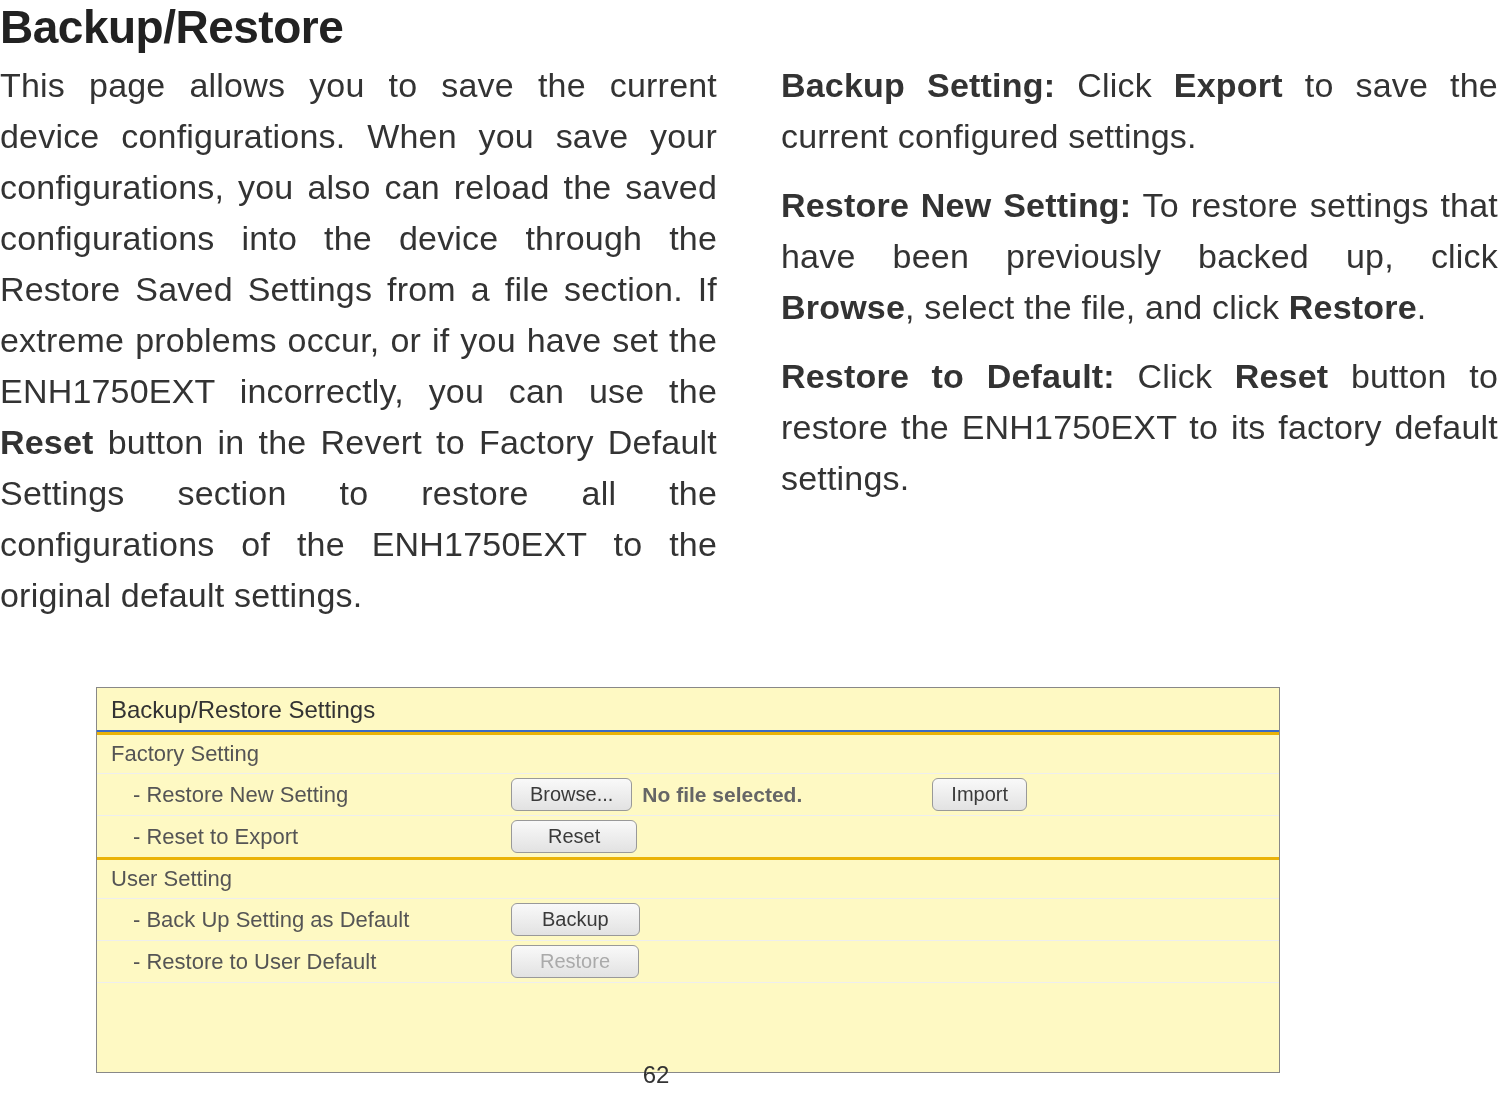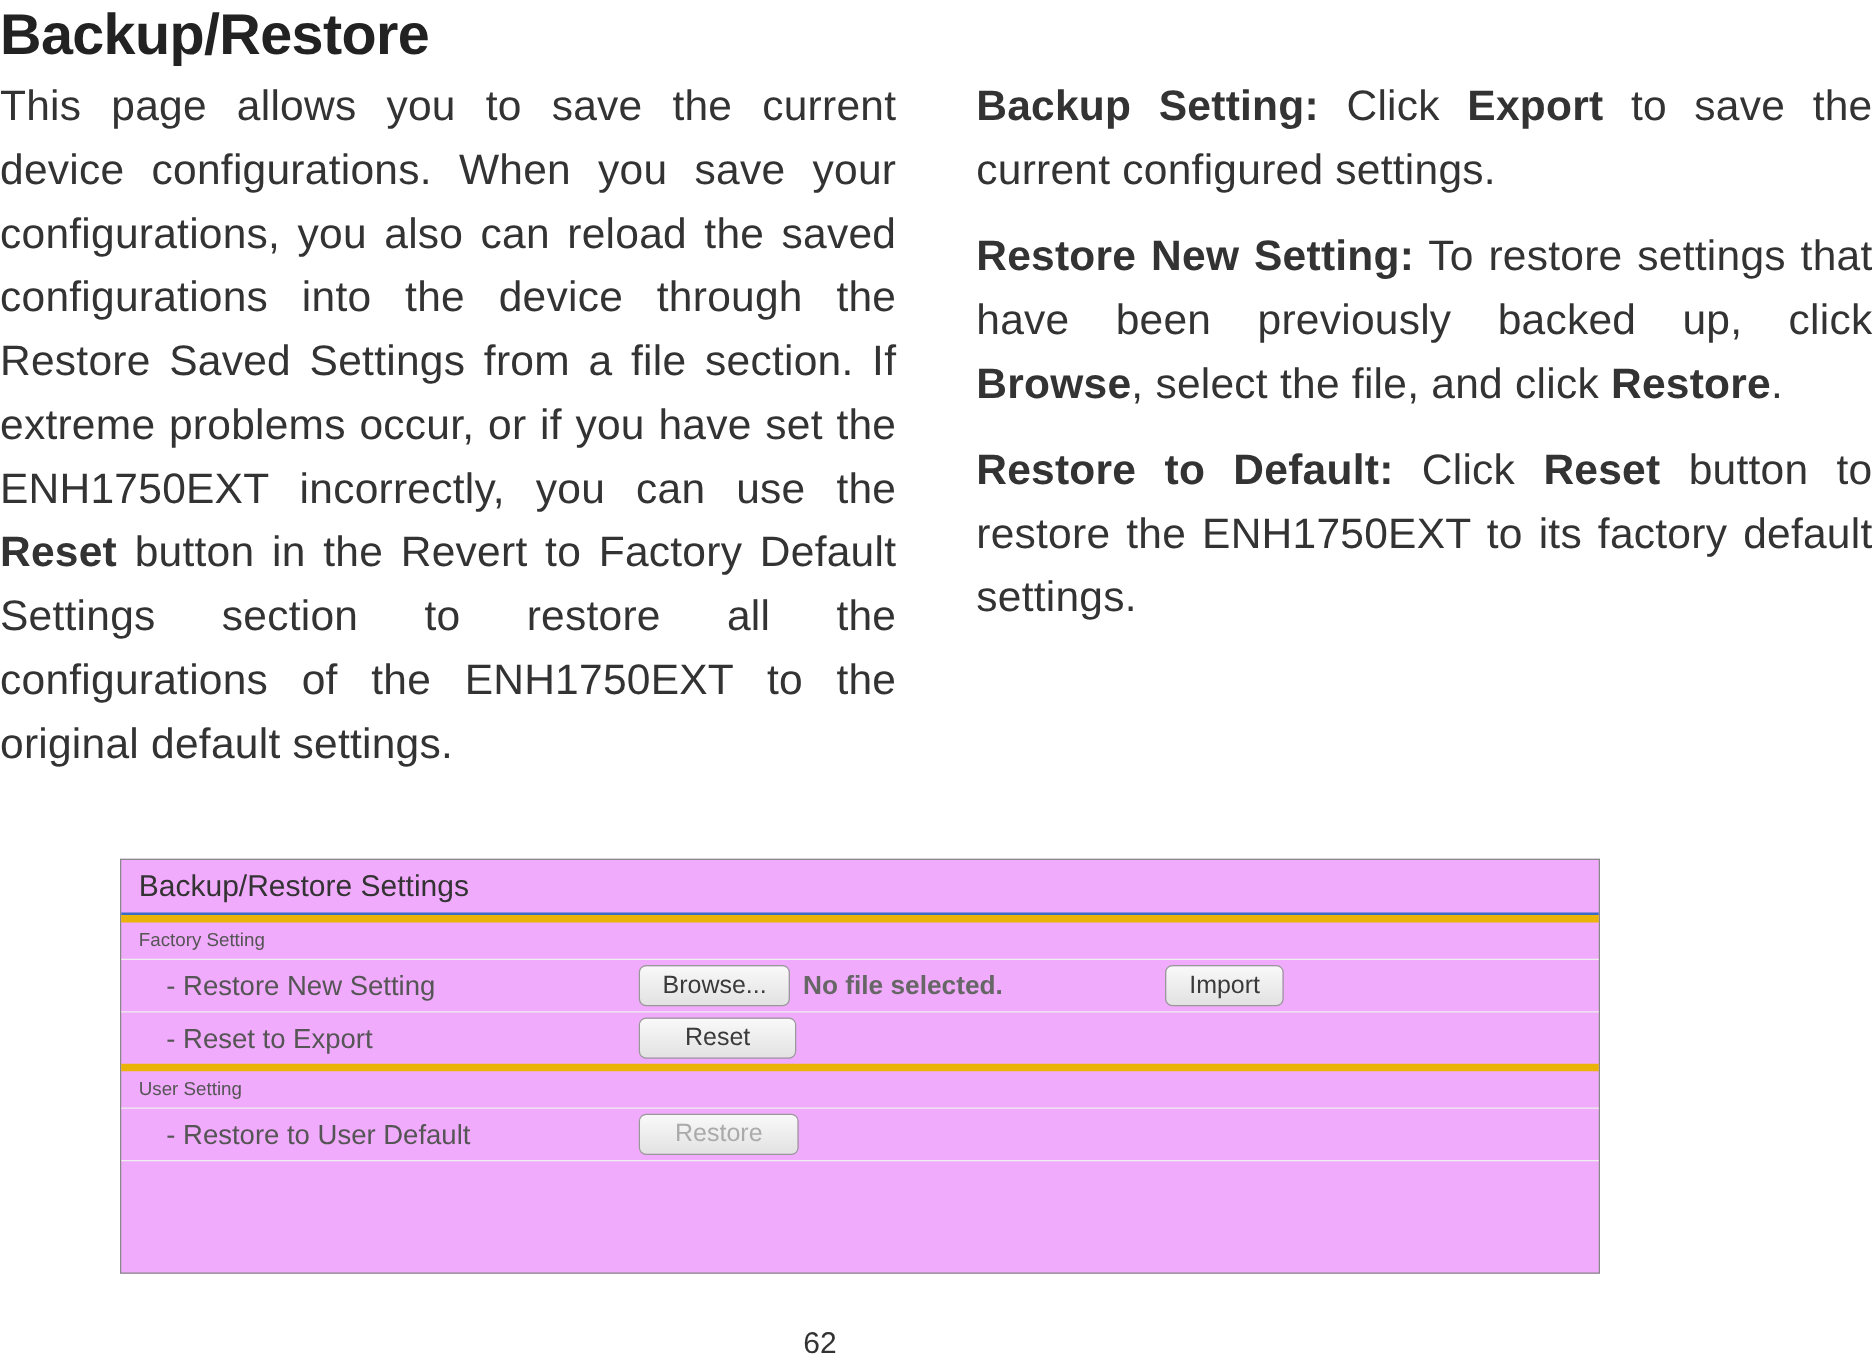--- a/index.html
+++ b/index.html
@@ -39,34 +39,34 @@
     color: #333;
   }
   .col .para {
     margin: 0 0 18px 0;
   }
   .bold { font-weight: 700; }
   .panel-wrap {
     margin: 48px 0 0 96px;
     width: 1184px;
     border: 1px solid #888;
-    background: #f0abfc;
+    background: #fef9c3;
   }
   .panel-title {
     padding: 8px 14px 6px;
     font-size: 24px;
     color: #333;
     border-bottom: 2px solid #3b6cc6;
     font-family: Arial, sans-serif;
   }
   .section-label {
     padding: 6px 14px;
-    font-size: 15px;
+    font-size: 22px;
     color: #555;
-    border-top: 6px solid #eab308;
+    border-top: 3px solid #eab308;
   }
   .row {
     display: flex;
     align-items: center;
     padding: 4px 14px;
     font-size: 22px;
     color: #555;
     border-top: 1px solid #eee;
   }
   .row-label {
@@ -154,20 +154,26 @@
 
     <div class="row">
       <div class="row-label">- Reset to Export</div>
       <div class="row-controls">
         <button class="btn" style="padding-left:36px;padding-right:36px;">Reset</button>
       </div>
     </div>
 
     <div class="section-label">User Setting</div>
 
+    <div class="row">
+      <div class="row-label">- Back Up Setting as Default</div>
+      <div class="row-controls">
+        <button class="btn" style="padding-left:30px;padding-right:30px;">Backup</button>
+      </div>
+    </div>
 
     <div class="row">
       <div class="row-label">- Restore to User Default</div>
       <div class="row-controls">
         <button class="btn disabled" style="padding-left:28px;padding-right:28px;">Restore</button>
       </div>
     </div>
 
     <div class="panel-bottom-space"></div>
   </div>

